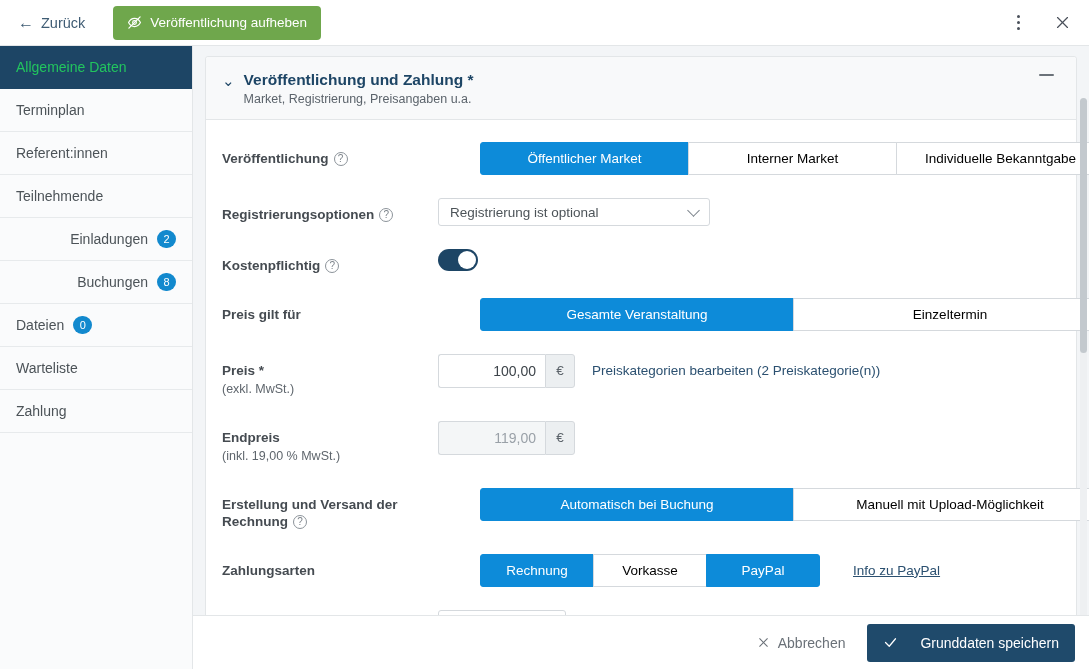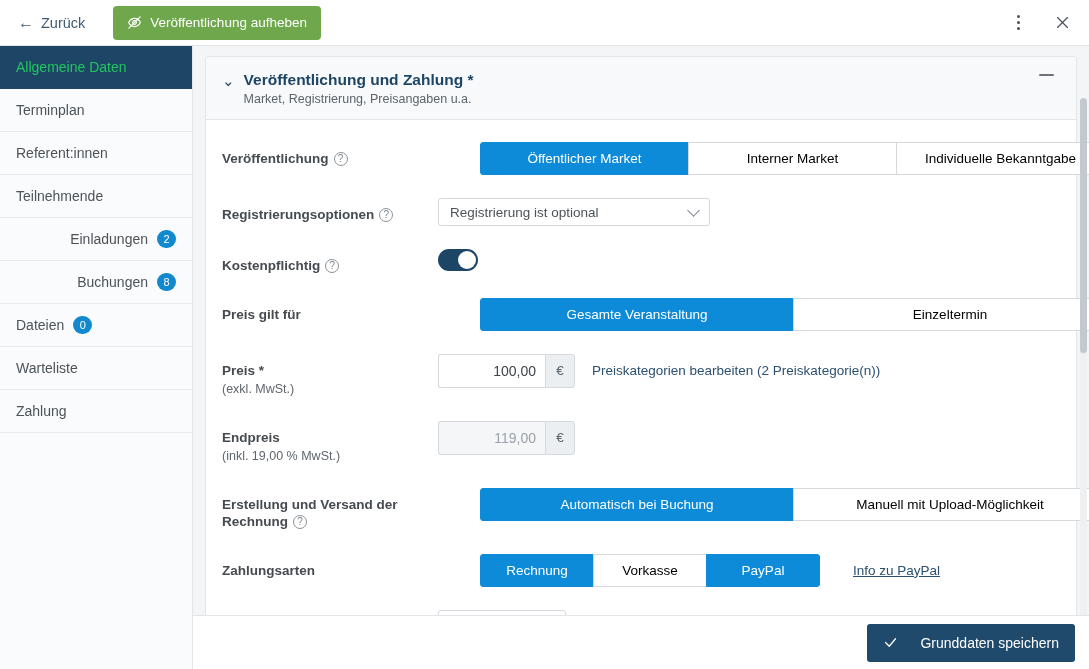--- a/index.html
+++ b/index.html
@@ -441,20 +441,29 @@
 
         </div>
       </div>
 
       <div class="scrollbar">
         <div class="thumb"></div>
       </div>
     </div>
 
     <div class="footer">
+      <button class="cancel-btn">
+        <span style="display:flex;">
+          <svg width="13" height="13" viewBox="0 0 24 24" fill="none" stroke="#6a7178" stroke-width="2" stroke-linecap="round">
+            <line x1="5" y1="5" x2="19" y2="19"></line>
+              <line x1="19" y1="5" x2="5" y2="19"></line>
+          </svg>
+        </span>
+        <span>Abbrechen</span>
+      </button>
       <button class="save-btn">
         <span style="display:flex;">
           <svg width="15" height="15" viewBox="0 0 24 24" fill="none" stroke="#ffffff" stroke-width="2" stroke-linecap="round" stroke-linejoin="round">
             <polyline points="4,12 10,18 20,6"></polyline>
           </svg>
         </span>
         <span>Grunddaten speichern</span>
       </button>
     </div>
 

